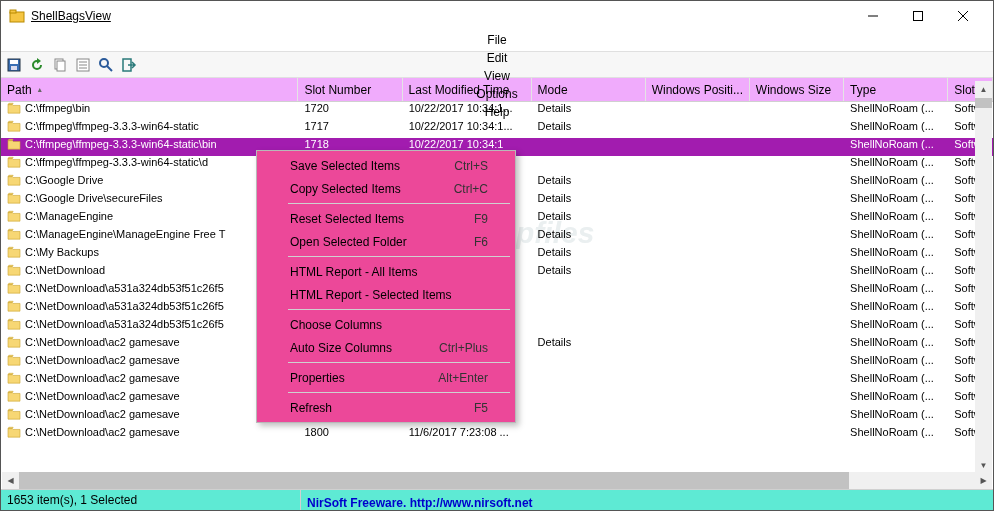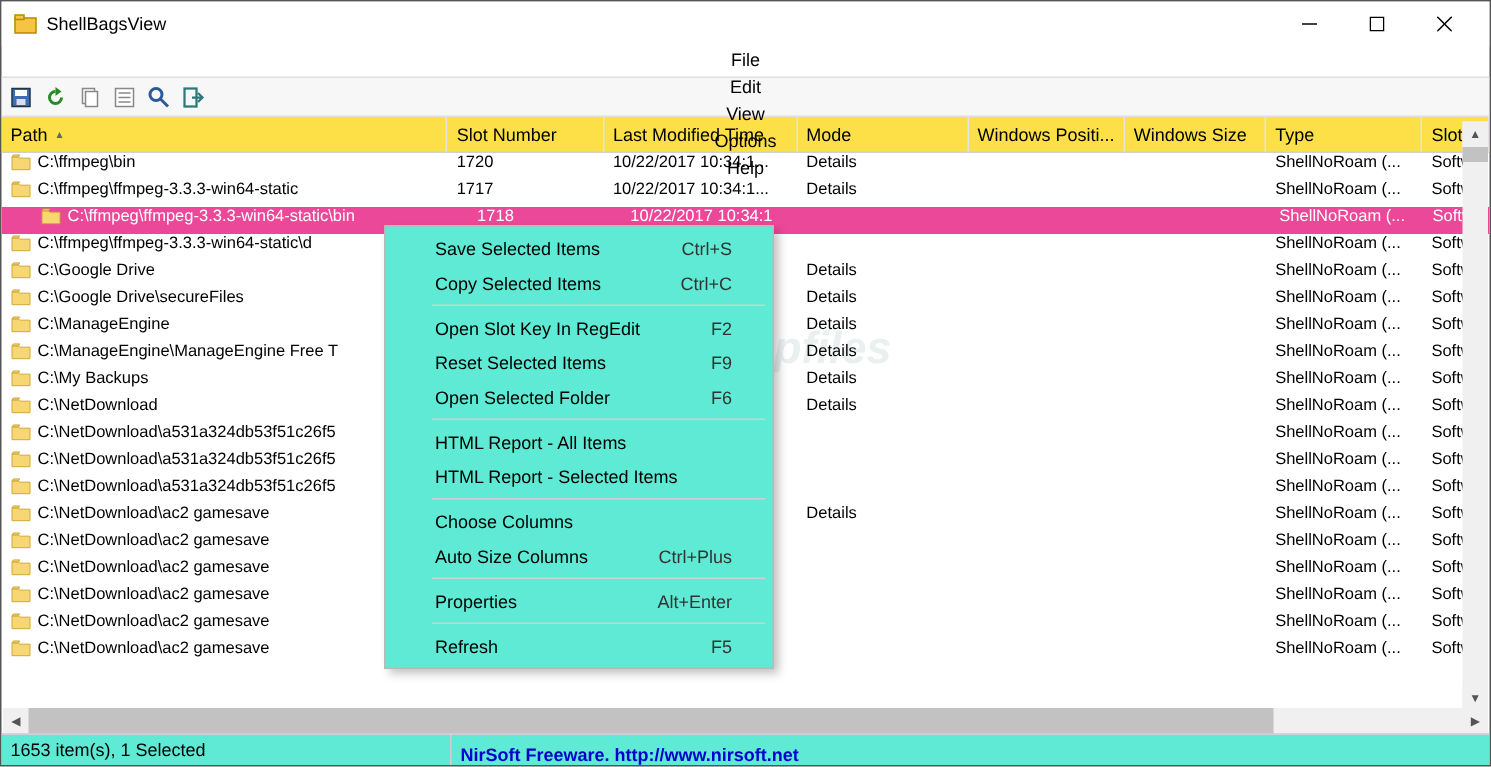--- a/index.html
+++ b/index.html
@@ -1,33 +1,33 @@
 <!DOCTYPE html>
 <html><head>
 <meta charset="utf-8">
 <style>
 * { margin: 0; padding: 0; box-sizing: border-box; }
 body { font-family: "Segoe UI", Tahoma, sans-serif; font-size: 12px; background: #fff; width: 994px; height: 511px; overflow: hidden; position: relative; border: 1px solid #555; }
 .titlebar { height: 30px; background: #fff; display: flex; align-items: center; padding: 0 8px; }
 .titlebar-icon { width: 16px; height: 16px; margin-right: 6px; }
-.titlebar-title { flex: 1; font-size: 12px; }
+.titlebar-title { flex: 1; font-size: 12px; text-decoration: underline; }
 .win-controls { display: flex; gap: 0; }
 .win-btn { width: 45px; height: 29px; display: flex; align-items: center; justify-content: center; font-family: "Segoe UI Symbol", sans-serif; font-size: 10px; }
 .win-btn svg { width: 10px; height: 10px; }
 .menubar { height: 20px; display: flex; align-items: center; padding: 0 4px; gap: 0; font-size: 12px; flex-direction: column; }
 .menu-item { padding: 2px 8px; }
 .toolbar { height: 27px; border-top: 1px solid #e0e0e0; border-bottom: 1px solid #e0e0e0; display: flex; align-items: center; padding: 0 4px; gap: 5px; background: #f7f7f7; }
 .tb-btn { width: 18px; height: 18px; display: flex; align-items: center; justify-content: center; }
 .tb-btn svg { width: 16px; height: 16px; }
-.grid-header { height: 24px; display: flex; border-bottom: 1px solid #d0d0d0; background: #fde047; font-size: 12px; }
+.grid-header { height: 24px; display: flex; border-bottom: 1px solid #d0d0d0; background: #f0abfc; font-size: 12px; }
 .col-h { padding: 4px 6px; border-right: 1px solid #e4e4e4; white-space: nowrap; overflow: hidden; display: flex; align-items: center; }
 .sort-ind { margin-left: 6px; font-size: 8px; color: #666; }
 .grid-body { overflow: hidden; position: relative; }
 .row { height: 18px; display: flex; align-items: flex-start; white-space: nowrap; font-size: 11px; }
-.row.sel { background: #ec4899; color: #fff; padding-left: 20px; }
+.row.sel { background: #a21caf; color: #fff; }
 .row.sel .cell { color: #fff; }
 .cell { padding: 0 6px; overflow: hidden; white-space: nowrap; text-overflow: clip; }
 .path-cell { display: flex; align-items: center; gap: 4px; }
 .folder-icon { width: 14px; height: 12px; flex-shrink: 0; }
 .col-path { width: 300px; }
 .col-slot { width: 105px; }
 .col-mod { width: 130px; }
 .col-mode { width: 115px; }
 .col-wp { width: 105px; }
 .col-ws { width: 95px; }
@@ -37,21 +37,21 @@
 .scrollcol .up, .scrollcol .down { height: 17px; background: #f0f0f0; display: flex; align-items: center; justify-content: center; font-size: 8px; color: #555; }
 .scrollcol .thumb { position: absolute; left: 0; right: 0; top: 17px; height: 10px; background: #c2c2c2; }
 .hscroll { position: absolute; left: 1px; right: 1px; bottom: 21px; height: 17px; background: #f0f0f0; }
 .hscroll .lft, .hscroll .rgt { width: 17px; height: 17px; display: inline-flex; align-items: center; justify-content: center; font-size: 8px; color: #555; }
 .hscroll .rgt { float: right; }
 .hscroll .thumb2 { position: absolute; left: 17px; top: 0; height: 17px; width: 830px; background: #c2c2c2; }
 .statusbar { position: absolute; bottom: 0; left: 0; right: 0; height: 21px; background: #5eead4; border-top: 1px solid #d0d0d0; display: flex; align-items: flex-end; font-size: 12px; }
 .status-left { width: 300px; padding-left: 6px; border-right: 1px solid #d0d0d0; height: 100%; display: flex; align-items: center; }
 .status-right { padding-left: 6px; color: #0000cc; font-weight: bold; margin-top: 36px; }
 .watermark { position: absolute; left: 460px; top: 215px; font-size: 30px; color: #eaeff0; font-style: italic; font-weight: bold; pointer-events: none; z-index: 0; }
-.ctxmenu { position: absolute; left: 255px; top: 149px; width: 260px; background: #5eead4; border: 1px solid #b8b8b8; box-shadow: 3px 3px 6px rgba(0,0,0,0.25); padding: 3px; z-index: 100; font-size: 12px; }
+.ctxmenu { position: absolute; left: 255px; top: 149px; width: 260px; background: #ec4899; border: 1px solid #b8b8b8; box-shadow: 3px 3px 6px rgba(0,0,0,0.25); padding: 3px; z-index: 100; font-size: 12px; }
 .ctx-item { height: 23px; display: flex; align-items: center; padding: 0 24px 0 30px; justify-content: space-between; }
 .ctx-sep { height: 1px; background: #d0d0d0; margin: 3px 2px 3px 28px; }
 .shortcut { color: #333; font-size: 12px; }
 </style>
 </head>
 <body>
 
 <div class="titlebar">
   <span class="titlebar-icon">
     <svg viewBox="0 0 16 16">
@@ -474,24 +474,20 @@
     <div class="ctx-item">
       <span>Save Selected Items</span>
       <span class="shortcut">Ctrl+S</span>
     </div>
     <div class="ctx-item">
       <span>Copy Selected Items</span>
       <span class="shortcut">Ctrl+C</span>
     </div>
     <div class="ctx-sep"></div>
     <div class="ctx-item">
-      <span>Open Slot Key In RegEdit</span>
-      <span class="shortcut">F2</span>
-    </div>
-    <div class="ctx-item">
       <span>Reset Selected Items</span>
       <span class="shortcut">F9</span>
     </div>
     <div class="ctx-item">
       <span>Open Selected Folder</span>
       <span class="shortcut">F6</span>
     </div>
     <div class="ctx-sep"></div>
     <div class="ctx-item">
       <span>HTML Report - All Items</span>

